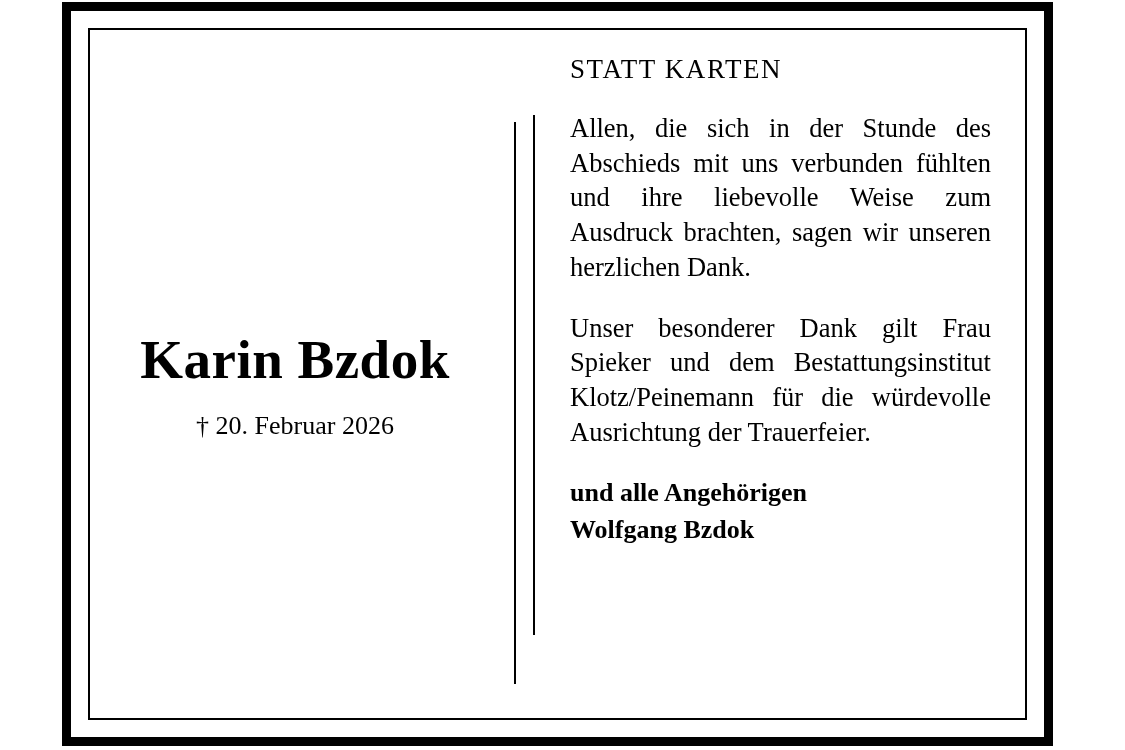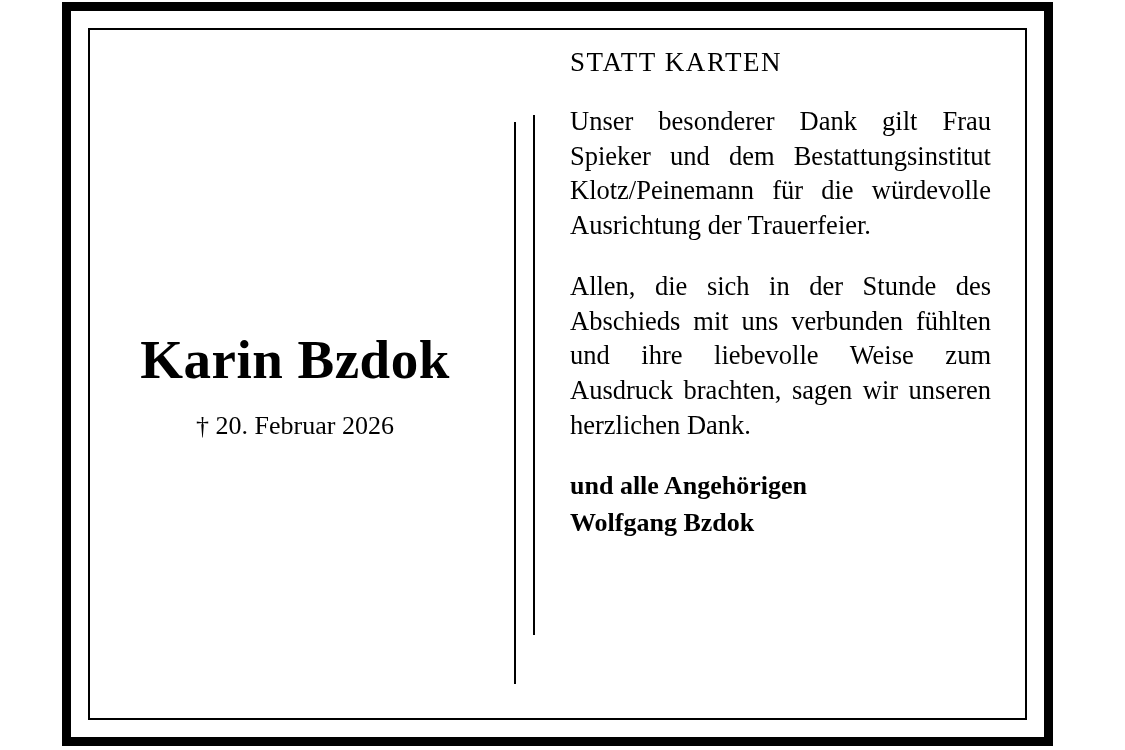--- a/index.html
+++ b/index.html
@@ -107,21 +107,21 @@
     left: 33px;
     top: 85px;
     width: 2px;
     height: 520px;
     background: #000000;
   }
 
   
   .right-col {
     flex: 1 1 auto;
-    padding: 17px 34px 20px 18px;
+    padding: 24px 34px 20px 18px;
     box-sizing: border-box;
   }
 
   .statt-karten {
     font-family: "Liberation Serif", serif;
     font-size: 27px;
     letter-spacing: 1.6px;
     margin-bottom: 26px;
     white-space: nowrap;
   }
@@ -164,23 +164,23 @@
         </div>
 
         <div class="divider-wrap">
           <div class="rule-long"></div>
           <div class="rule-short"></div>
         </div>
 
         <div class="right-col">
           <div class="statt-karten">STATT KARTEN</div>
 
+          <div class="para">Allen, die sich in der Stunde des Abschieds mit uns verbunden fühlten und ihre liebevolle Weise zum Ausdruck brachten, sagen wir unseren herzlichen Dank.</div>
+
           <div class="para">Unser besonderer Dank gilt Frau Spieker und dem Bestattungsinstitut Klotz/Peinemann für die würdevolle Ausrichtung der Trauerfeier.</div>
-
-          <div class="para">Allen, die sich in der Stunde des Abschieds mit uns verbunden fühlten und ihre liebevolle Weise zum Ausdruck brachten, sagen wir unseren herzlichen Dank.</div>
 
           <div class="signature">
             <div>und alle Angehörigen</div>
             <div>Wolfgang Bzdok</div>
           </div>
 
         </div>
 
       </div>
     </div>

